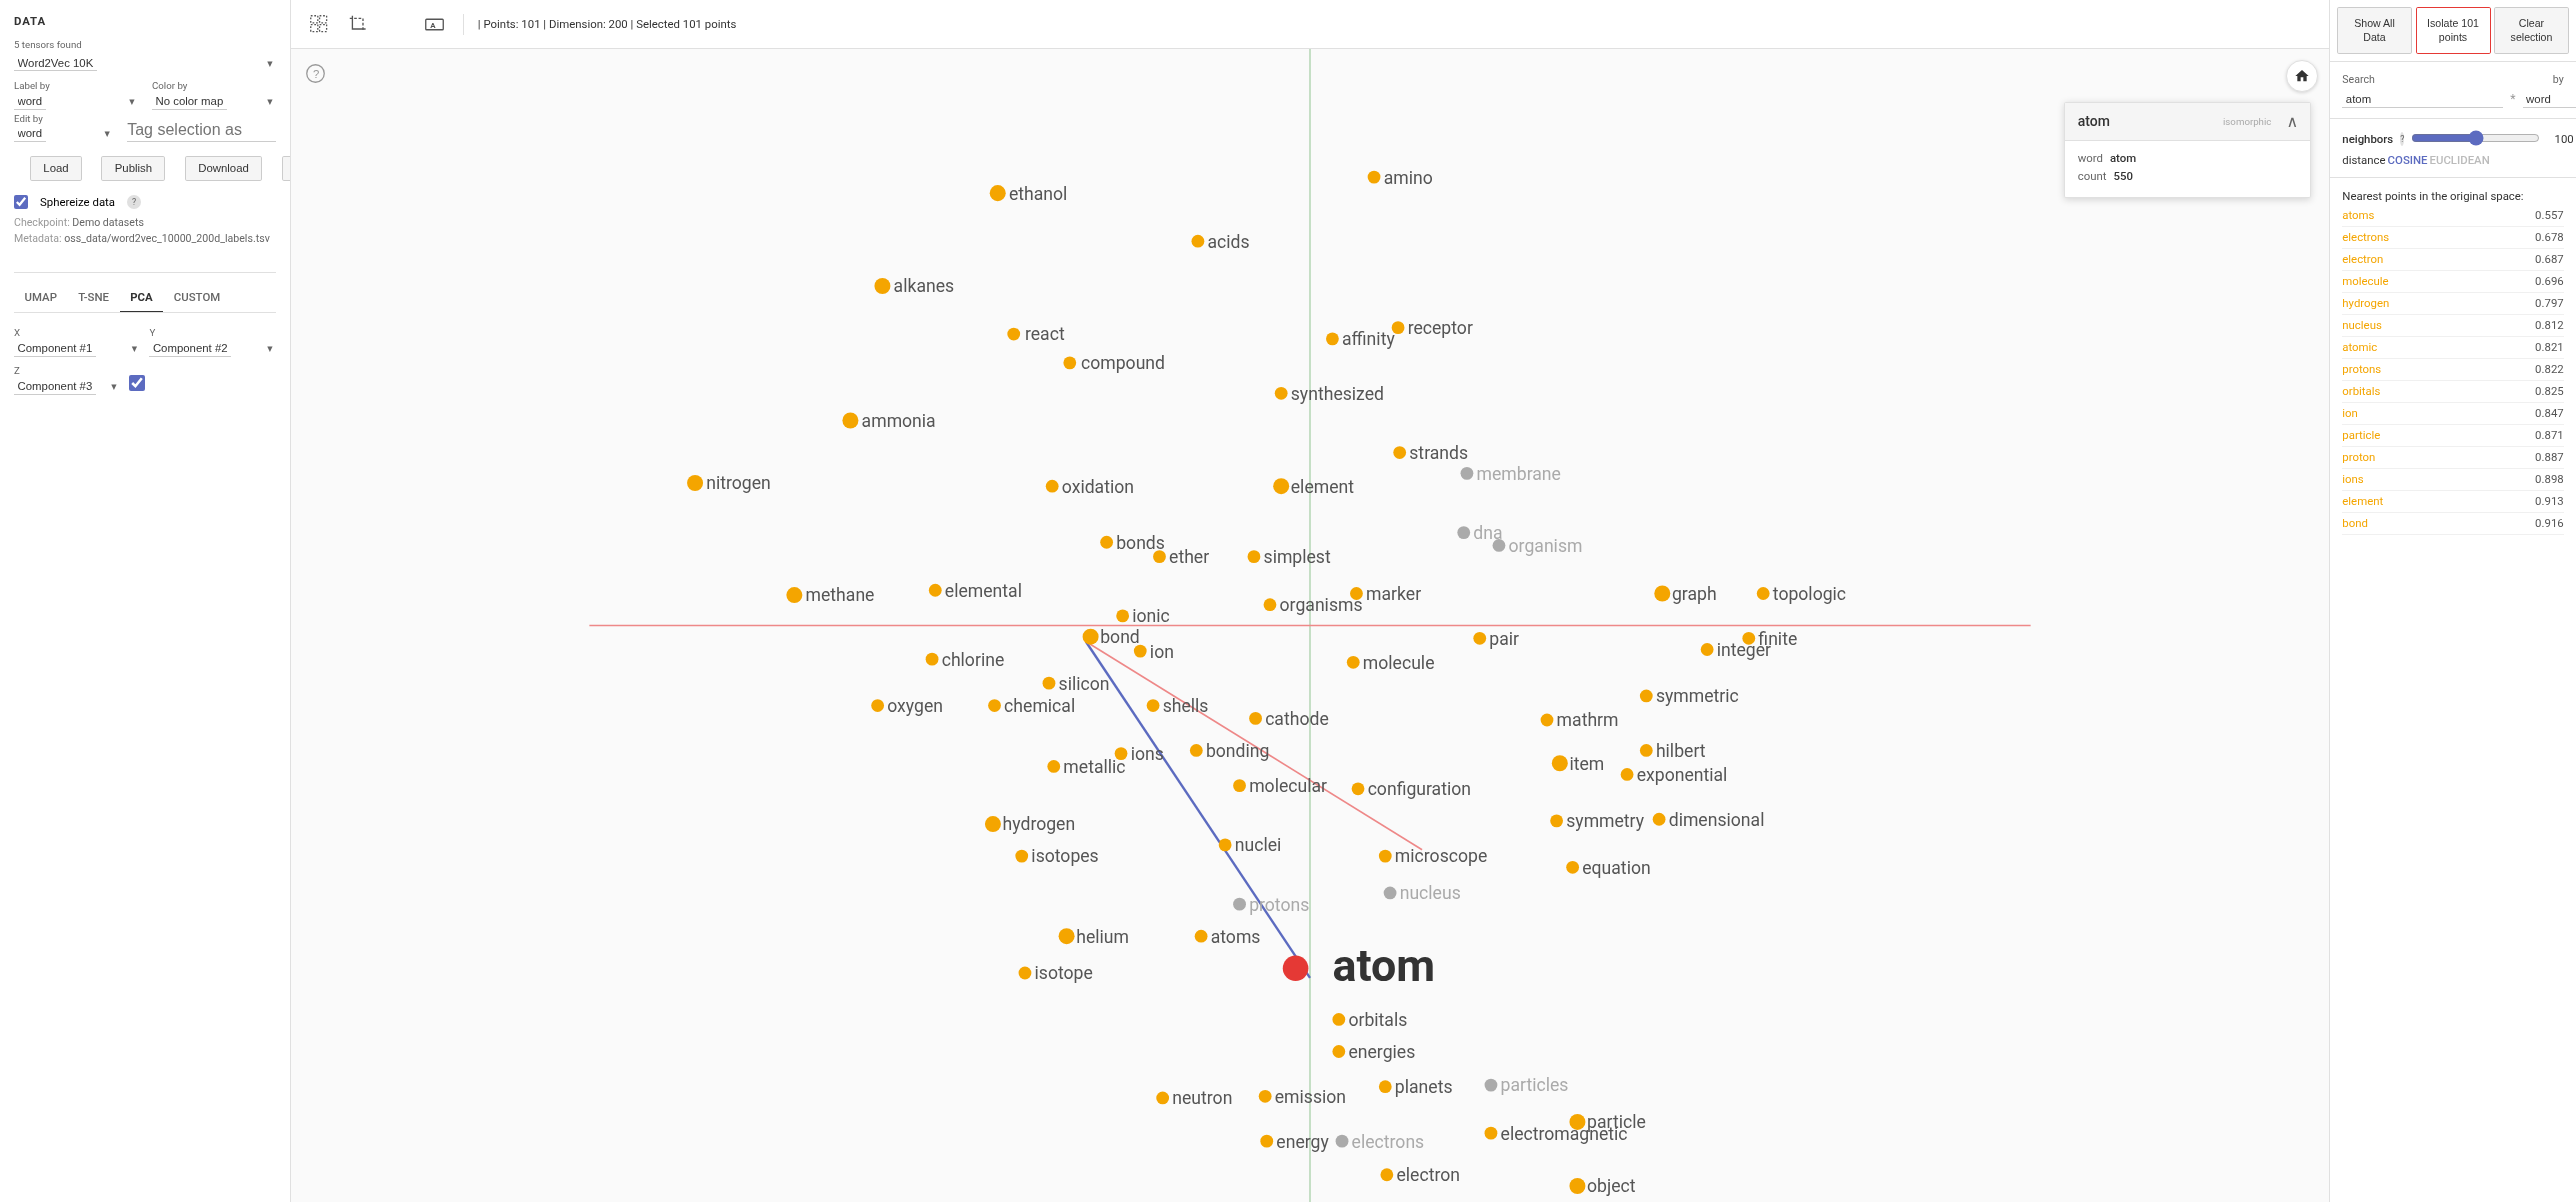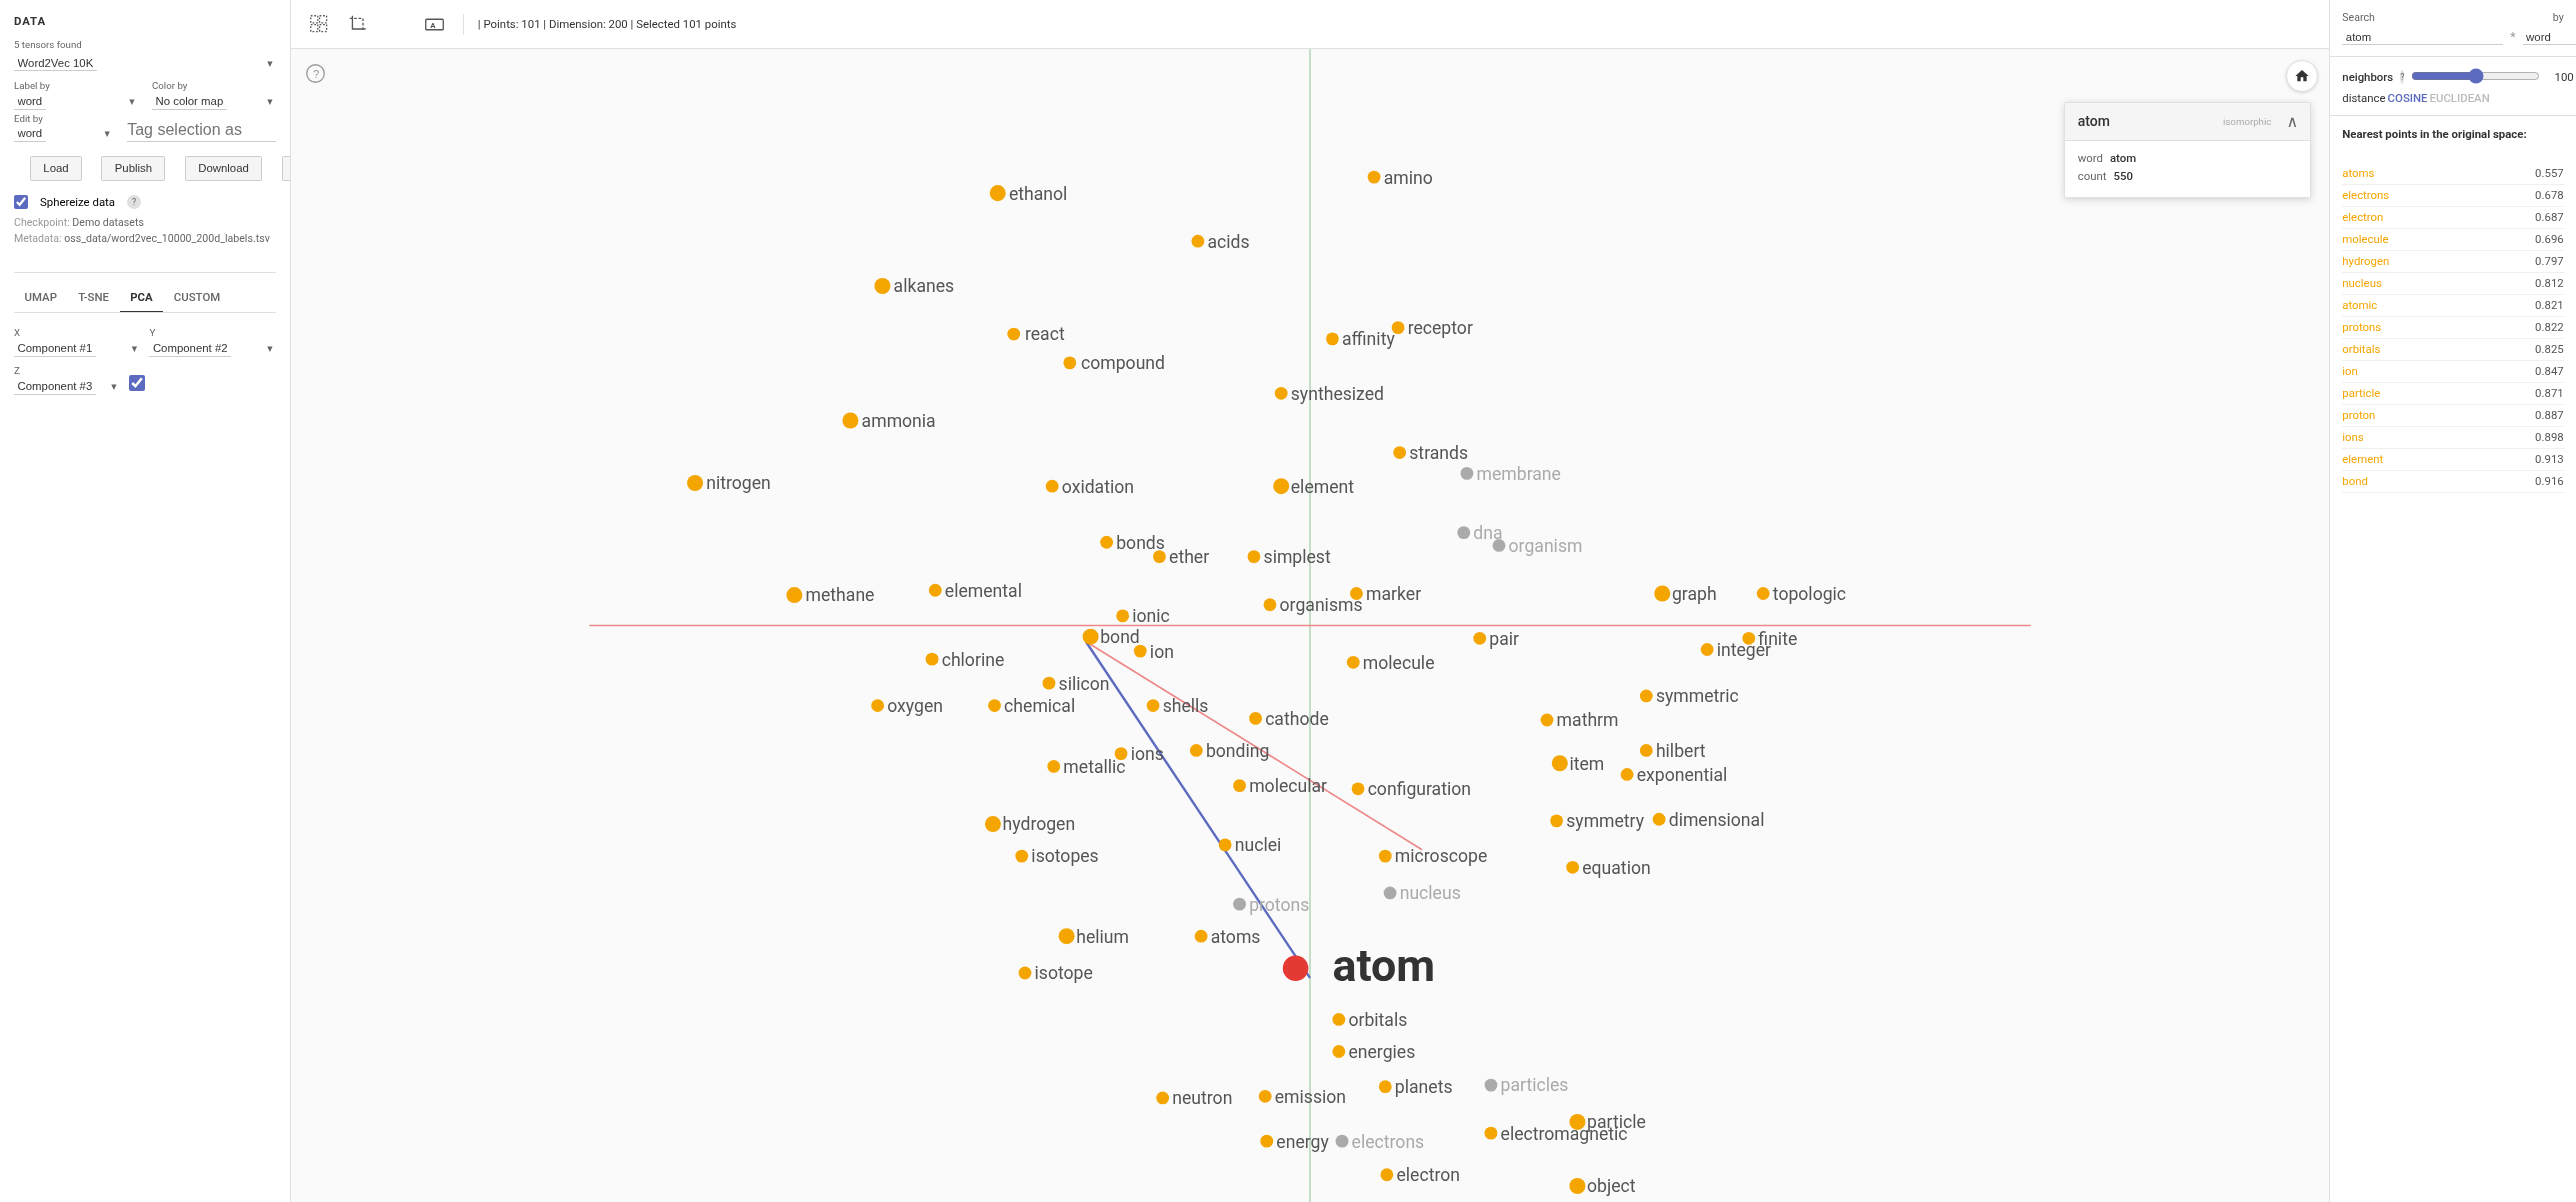--- a/index.html
+++ b/index.html
@@ -166,21 +166,21 @@
     .neighbors-slider { flex: 1; accent-color: #5c6bc0; }
     .neighbors-val { font-size: 11.4px; color: #333; min-width: 26.4px; text-align: right; }
 
     .distance-row { display: flex; align-items: center; gap: 2px; }
     .distance-label { font-size: 11.4px; color: #333; }
     .distance-opt { font-size: 11.4px; cursor: pointer; color: #5c6bc0; font-weight: 500; }
     .distance-opt.active { color: #5c6bc0; }
     .distance-opt.inactive { color: #bbb; }
 
     #nearest-area { padding: 10.6px 12.3px; }
-    .nearest-title { font-size: 11.4px; color: #333; font-weight: 700; margin-bottom: 22px; }
+    .nearest-title { font-size: 11.4px; color: #333; font-weight: 400; margin-bottom: 2px; }
     .nearest-item {
       display: flex; justify-content: space-between; align-items: center;
       padding: 3.5px 0; border-bottom: 0.9px solid #f0f0f0; cursor: pointer;
     }
     .nearest-word { font-size: 11.4px; color: #f4a500; }
     .nearest-score { font-size: 11.4px; color: #555; }
 
     
     .home-btn {
       position: absolute; top: 10.6px; right: 10.6px;
@@ -619,20 +619,25 @@
         <div class="info-row">
           <span class="info-key">count</span>
           <span class="info-val">550</span>
         </div>
       </div>
     </div>
   </div>
 </div>
 
 <div id="right-panel">
+  <div id="action-buttons">
+    <button class="action-btn">Show All<br>Data</button>
+    <button class="action-btn highlighted">Isolate 101<br>points</button>
+    <button class="action-btn">Clear<br>selection</button>
+  </div>
 
   <div id="search-area">
     <div class="search-label-row">
       <span class="search-label">Search</span>
       <span class="by-label">by</span>
     </div>
     <div class="search-input-row">
       <input type="text" class="search-input" value="atom" style="">
       <span class="search-star">*</span>
       <div class="select-wrapper" style="width:70px">

